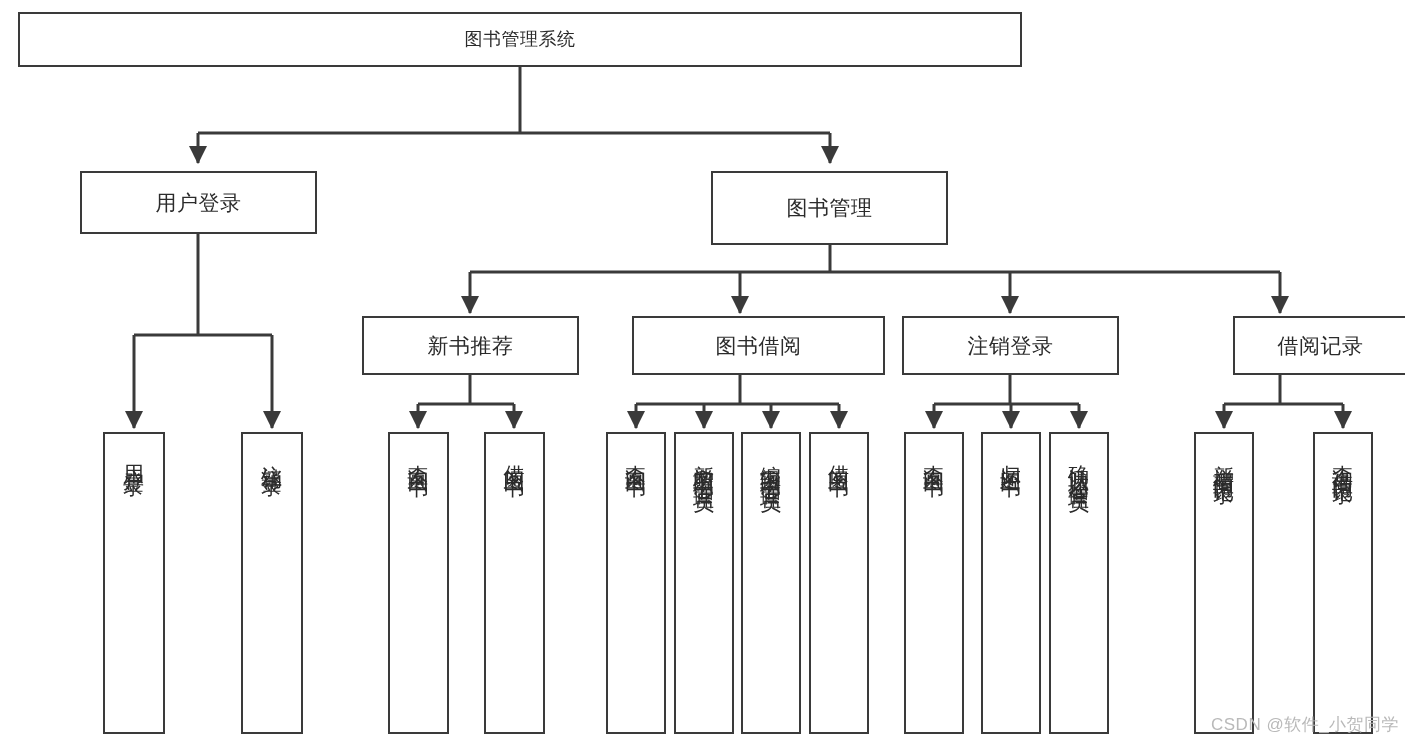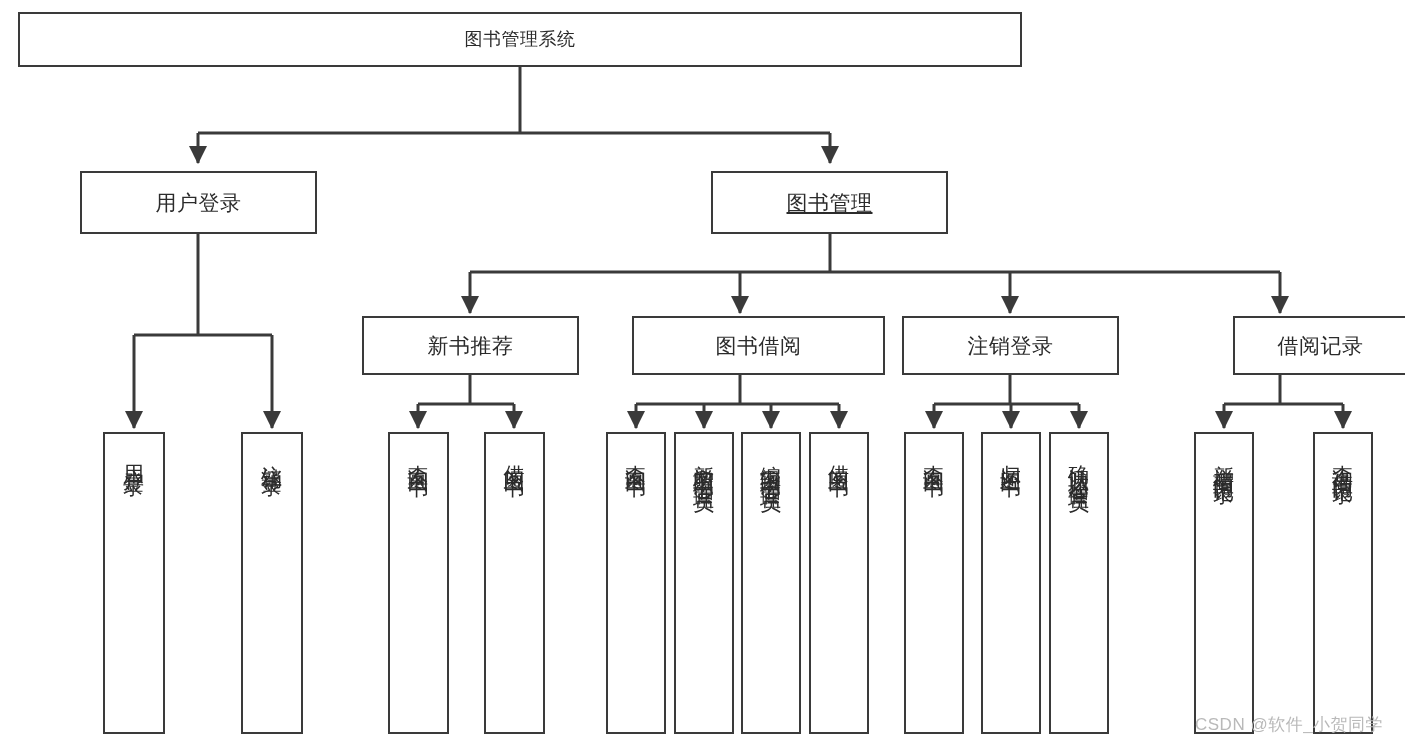--- a/index.html
+++ b/index.html
@@ -61,20 +61,21 @@
     line-height: 1;
     white-space: nowrap;
   }
   .watermark {
     position: absolute;
     color: #b9b9b9;
     font-size: 17px;
     letter-spacing: 0.5px;
     white-space: nowrap;
     user-select: none;
+    margin-left: 16px;
   }
 </style>
 </head>
 <body>
 
 <div id="canvas">
 
   <svg class="wires" viewBox="0 0 1405 747">
     <defs>
       <marker id="arrow" viewBox="0 0 10 10" refX="9.4" refY="5" markerWidth="6.2" markerHeight="6.2" orient="auto-start-reverse">
@@ -125,21 +126,21 @@
     </g>
   </svg>
 
   <div class="node h" id="n-root" style="left:18px; top:12px; width:1004px; height:55px;">
     <span class="lbl">图书管理系统</span>
   </div>
 
   <div class="node h" style="left:80px; top:171px; width:237px; height:63px;">
     <span class="lbl">用户登录</span>
   </div>
-  <div class="node h" style="left:711px; top:171px; width:237px; height:63px;text-decoration:underline;">
+  <div class="node h" style="left:711px; top:171px; width:237px; height:74px;">
     <span class="lbl">图书管理</span>
   </div>
 
   <div class="node h" style="left:362px; top:316px; width:217px; height:59px;">
     <span class="lbl">新书推荐</span>
   </div>
   <div class="node h" style="left:632px; top:316px; width:253px; height:59px;">
     <span class="lbl">图书借阅</span>
   </div>
   <div class="node h" style="left:902px; top:316px; width:217px; height:59px;">

